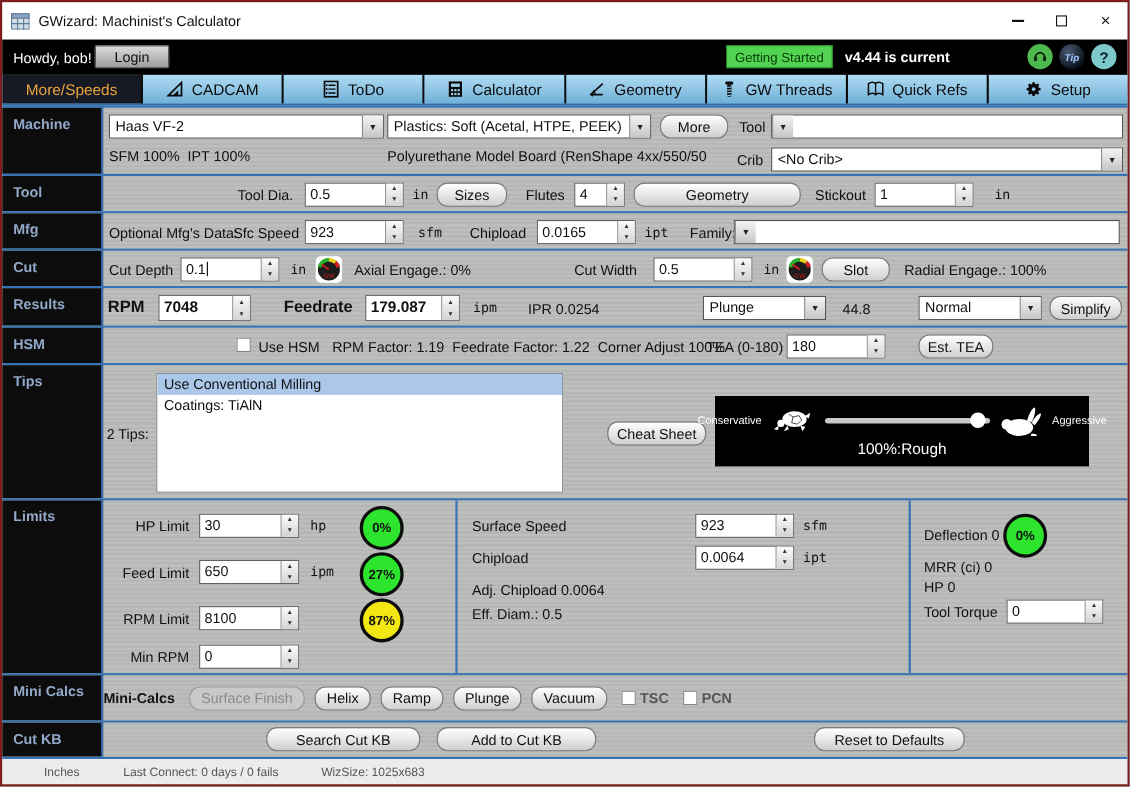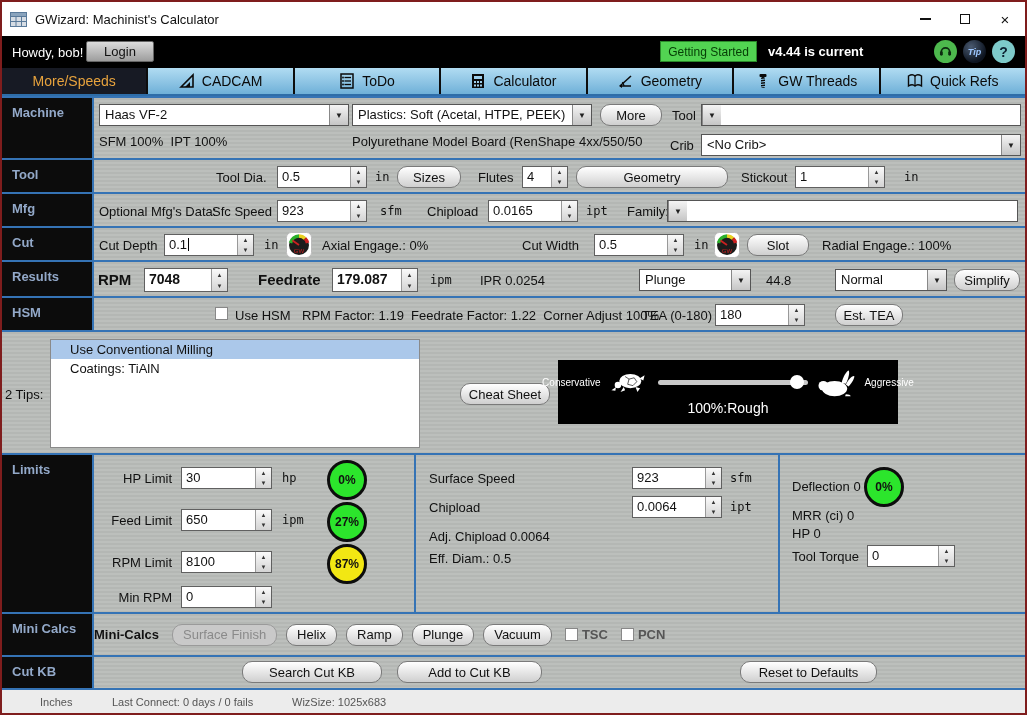--- a/index.html
+++ b/index.html
@@ -71,21 +71,21 @@
   .btn.disabled { color:#8a8a8a; background:#c9c9c9; border-color:#9a9a9a; }
   .cb { width:13px; height:13px; border:1px solid #888; background:#fff; display:inline-block; }
   .badge { border-radius:50%; border:3px solid #0d0d0d; display:flex; align-items:center;
            justify-content:center; font-weight:bold; font-size:12px; color:#111; }
   .badge.green { background:#2ce52c; }
   .badge.yellow { background:#f2e713; }
   .caret { display:inline-block; width:1px; height:13px; background:#000; vertical-align:-2px; margin-left:1px; }
 
   
   .tipslist { background:#fff; border:1px solid #8a8a8a; font-size:13px; overflow:hidden; }
-  .tipitem { padding:2px 19px; }
+  .tipitem { padding:2px 6px; }
   .tipitem.sel { background:#abc8ea; }
   .sliderpanel { background:#000; color:#fff; display:flex; flex-direction:column;
                  align-items:center; justify-content:center; gap:3px; }
   .sliderrow { display:flex; align-items:center; gap:8px; }
   .slidelbl { font-size:10px; color:#fff; }
   .track { position:relative; width:150px; height:5px; background:#c9c9c9; border-radius:3px; }
   .knob { position:absolute; top:-5px; left:88%; width:14px; height:14px; border-radius:50%; background:#fff; }
   .slidecaption { font-size:14px; color:#fff; }
 
   
@@ -225,20 +225,29 @@
       <span>GW Threads</span>
     </div>
     <div class="tab">
       <span class="ticon">
         <svg viewBox="0 0 16 16">
             <path d="M1.5 3c2.5-1.6 5-1.6 6.5 0 1.5-1.6 4-1.6 6.5 0v10c-2.5-1.6-5-1.6-6.5 0-1.5-1.6-4-1.6-6.5 0z" fill="none" stroke="#0a0a0a" stroke-width="1.4"></path>
             <line x1="8" y1="3" x2="8" y2="13" stroke="#0a0a0a" stroke-width="1.2"></line>
           </svg>
       </span>
       <span>Quick Refs</span>
+    </div>
+    <div class="tab">
+      <span class="ticon">
+        <svg viewBox="0 0 24 24">
+            <path fill="#0a0a0a" d="M21 13.5v-3l-2.6-.5a6.7 6.7 0 00-.6-1.5l1.5-2.2-2.1-2.1-2.2 1.5c-.5-.3-1-.5-1.5-.6L13 2.5h-3l-.5 2.6c-.5.1-1 .3-1.5.6L5.8 4.2 3.7 6.3l1.5 2.2c-.3.5-.5 1-.6 1.5l-2.6.5v3l2.6.5c.1.5.3 1 .6 1.5l-1.5 2.2 2.1 2.1 2.2-1.5c.5.3 1 .5 1.5.6l.5 2.6h3l.5-2.6c.5-.1 1-.3 1.5-.6l2.2 1.5 2.1-2.1-1.5-2.2c.3-.5.5-1 .6-1.5z"></path>
+            <circle cx="11.5" cy="12" r="2.6" fill="#8cc6e8"></circle>
+          </svg>
+      </span>
+      <span>Setup</span>
     </div>
   </div>
 
   <div class="row" style="height:62px">
     <div class="side">Machine</div>
     <div class="content">
       <div class="combo abs" style="left:5px;top:6px;width:250px">
         <span class="cval">Haas VF-2</span>
         <span class="dd">▼</span>
       </div>
@@ -427,20 +436,21 @@
             <span>▼</span>
           </span>
       </div>
       <div class="btn abs" style="left:741px;top:6px;width:68px">
           <span>Est. TEA</span>
         </div>
     </div>
   </div>
 
   <div class="row" style="height:123px">
+    <div class="side">Tips</div>
     <div class="content">
       <span class="lbl abs" style="left:3px;top:55px">2 Tips:</span>
       <div class="tipslist abs" style="left:48px;top:7px;width:370px;height:109px">
         <div class="tipitem sel"><span>Use Conventional Milling</span></div>
         <div class="tipitem"><span>Coatings: TiAlN</span></div>
       </div>
       <div class="btn abs" style="left:458px;top:51px;width:90px">
           <span>Cheat Sheet</span>
         </div>
       <div class="sliderpanel abs" style="left:556px;top:28px;width:340px;height:64px">
@@ -517,21 +527,21 @@
         <span class="lbl abs" style="left:0;top:135px;width:78px;text-align:right">Min RPM</span>
         <div class="spin abs" style="left:87px;top:131px;width:91px">
           <span class="sval">0</span>
           <span class="arrows">
               <span>▲</span>
               <span>▼</span>
             </span>
         </div>
       </div>
 
-      <div class="limcol" style="width:364px">
+      <div class="limcol" style="width:412px">
         <span class="lbl abs" style="left:13px;top:16px">Surface Speed</span>
         <div class="spin abs" style="left:216px;top:12px;width:90px">
           <span class="sval">923</span>
           <span class="arrows">
               <span>▲</span>
               <span>▼</span>
             </span>
         </div>
         <span class="unit abs" style="left:314px;top:16px">sfm</span>
         <span class="lbl abs" style="left:13px;top:45px">Chipload</span>

